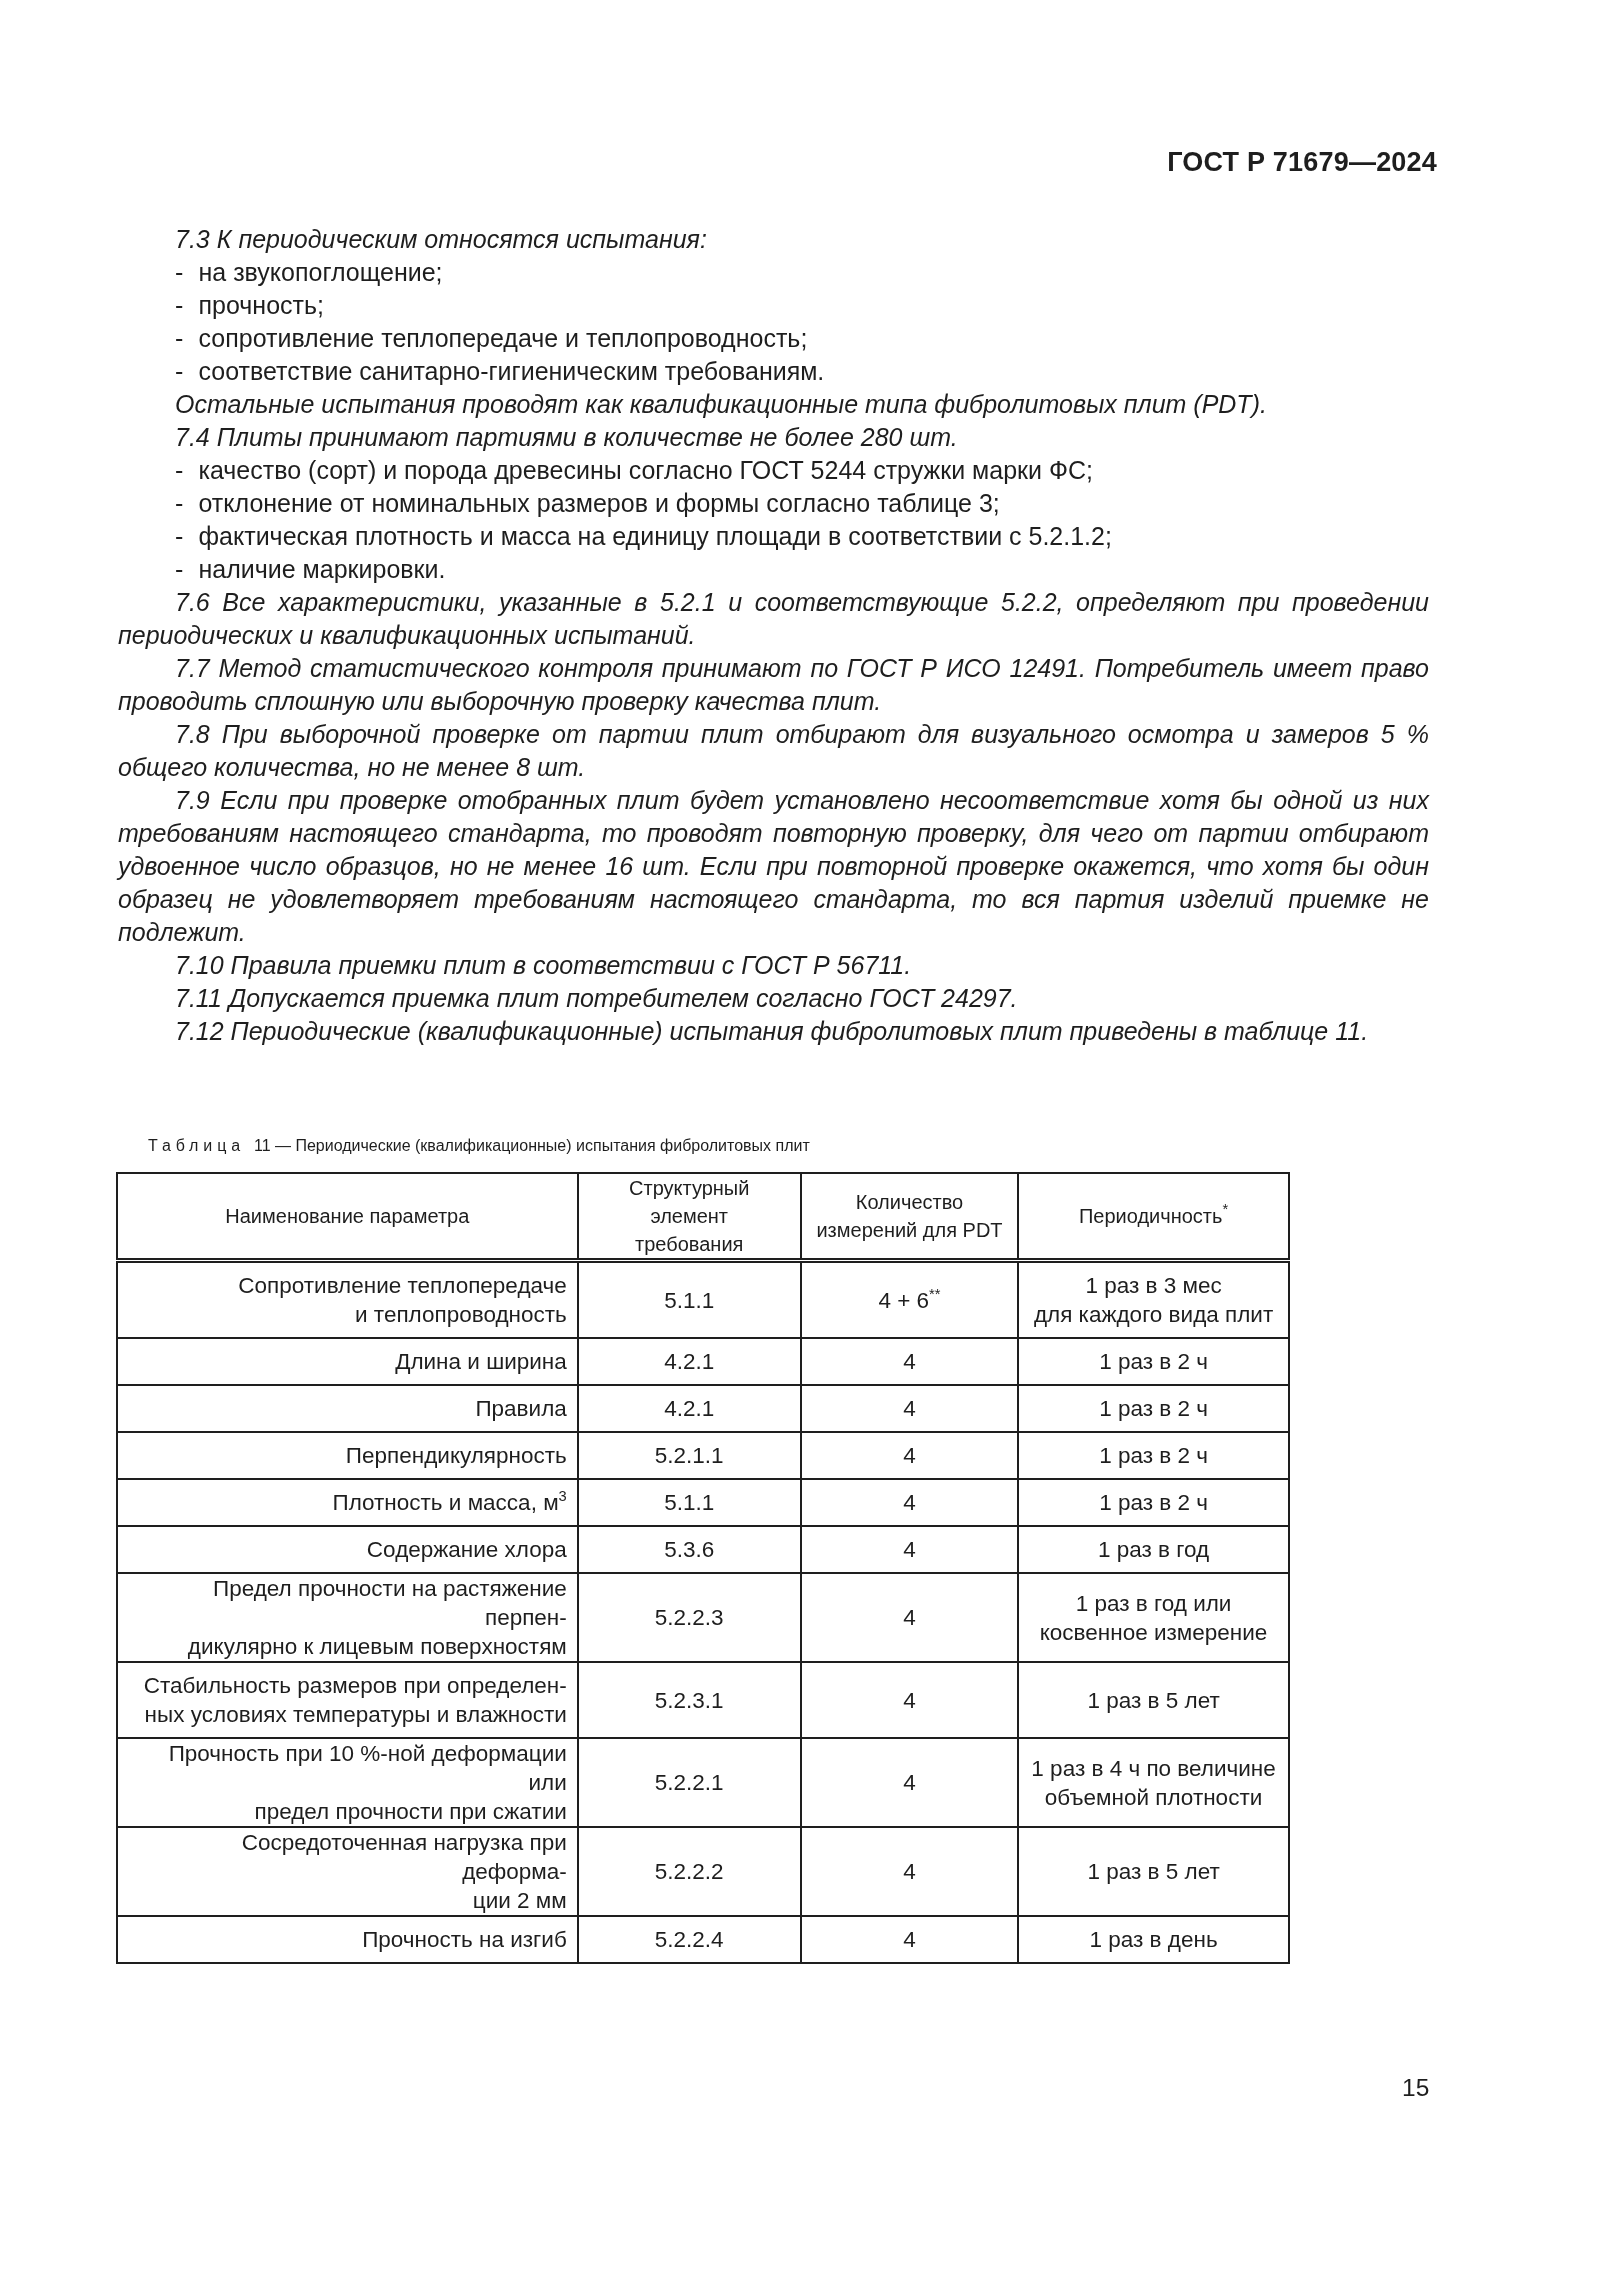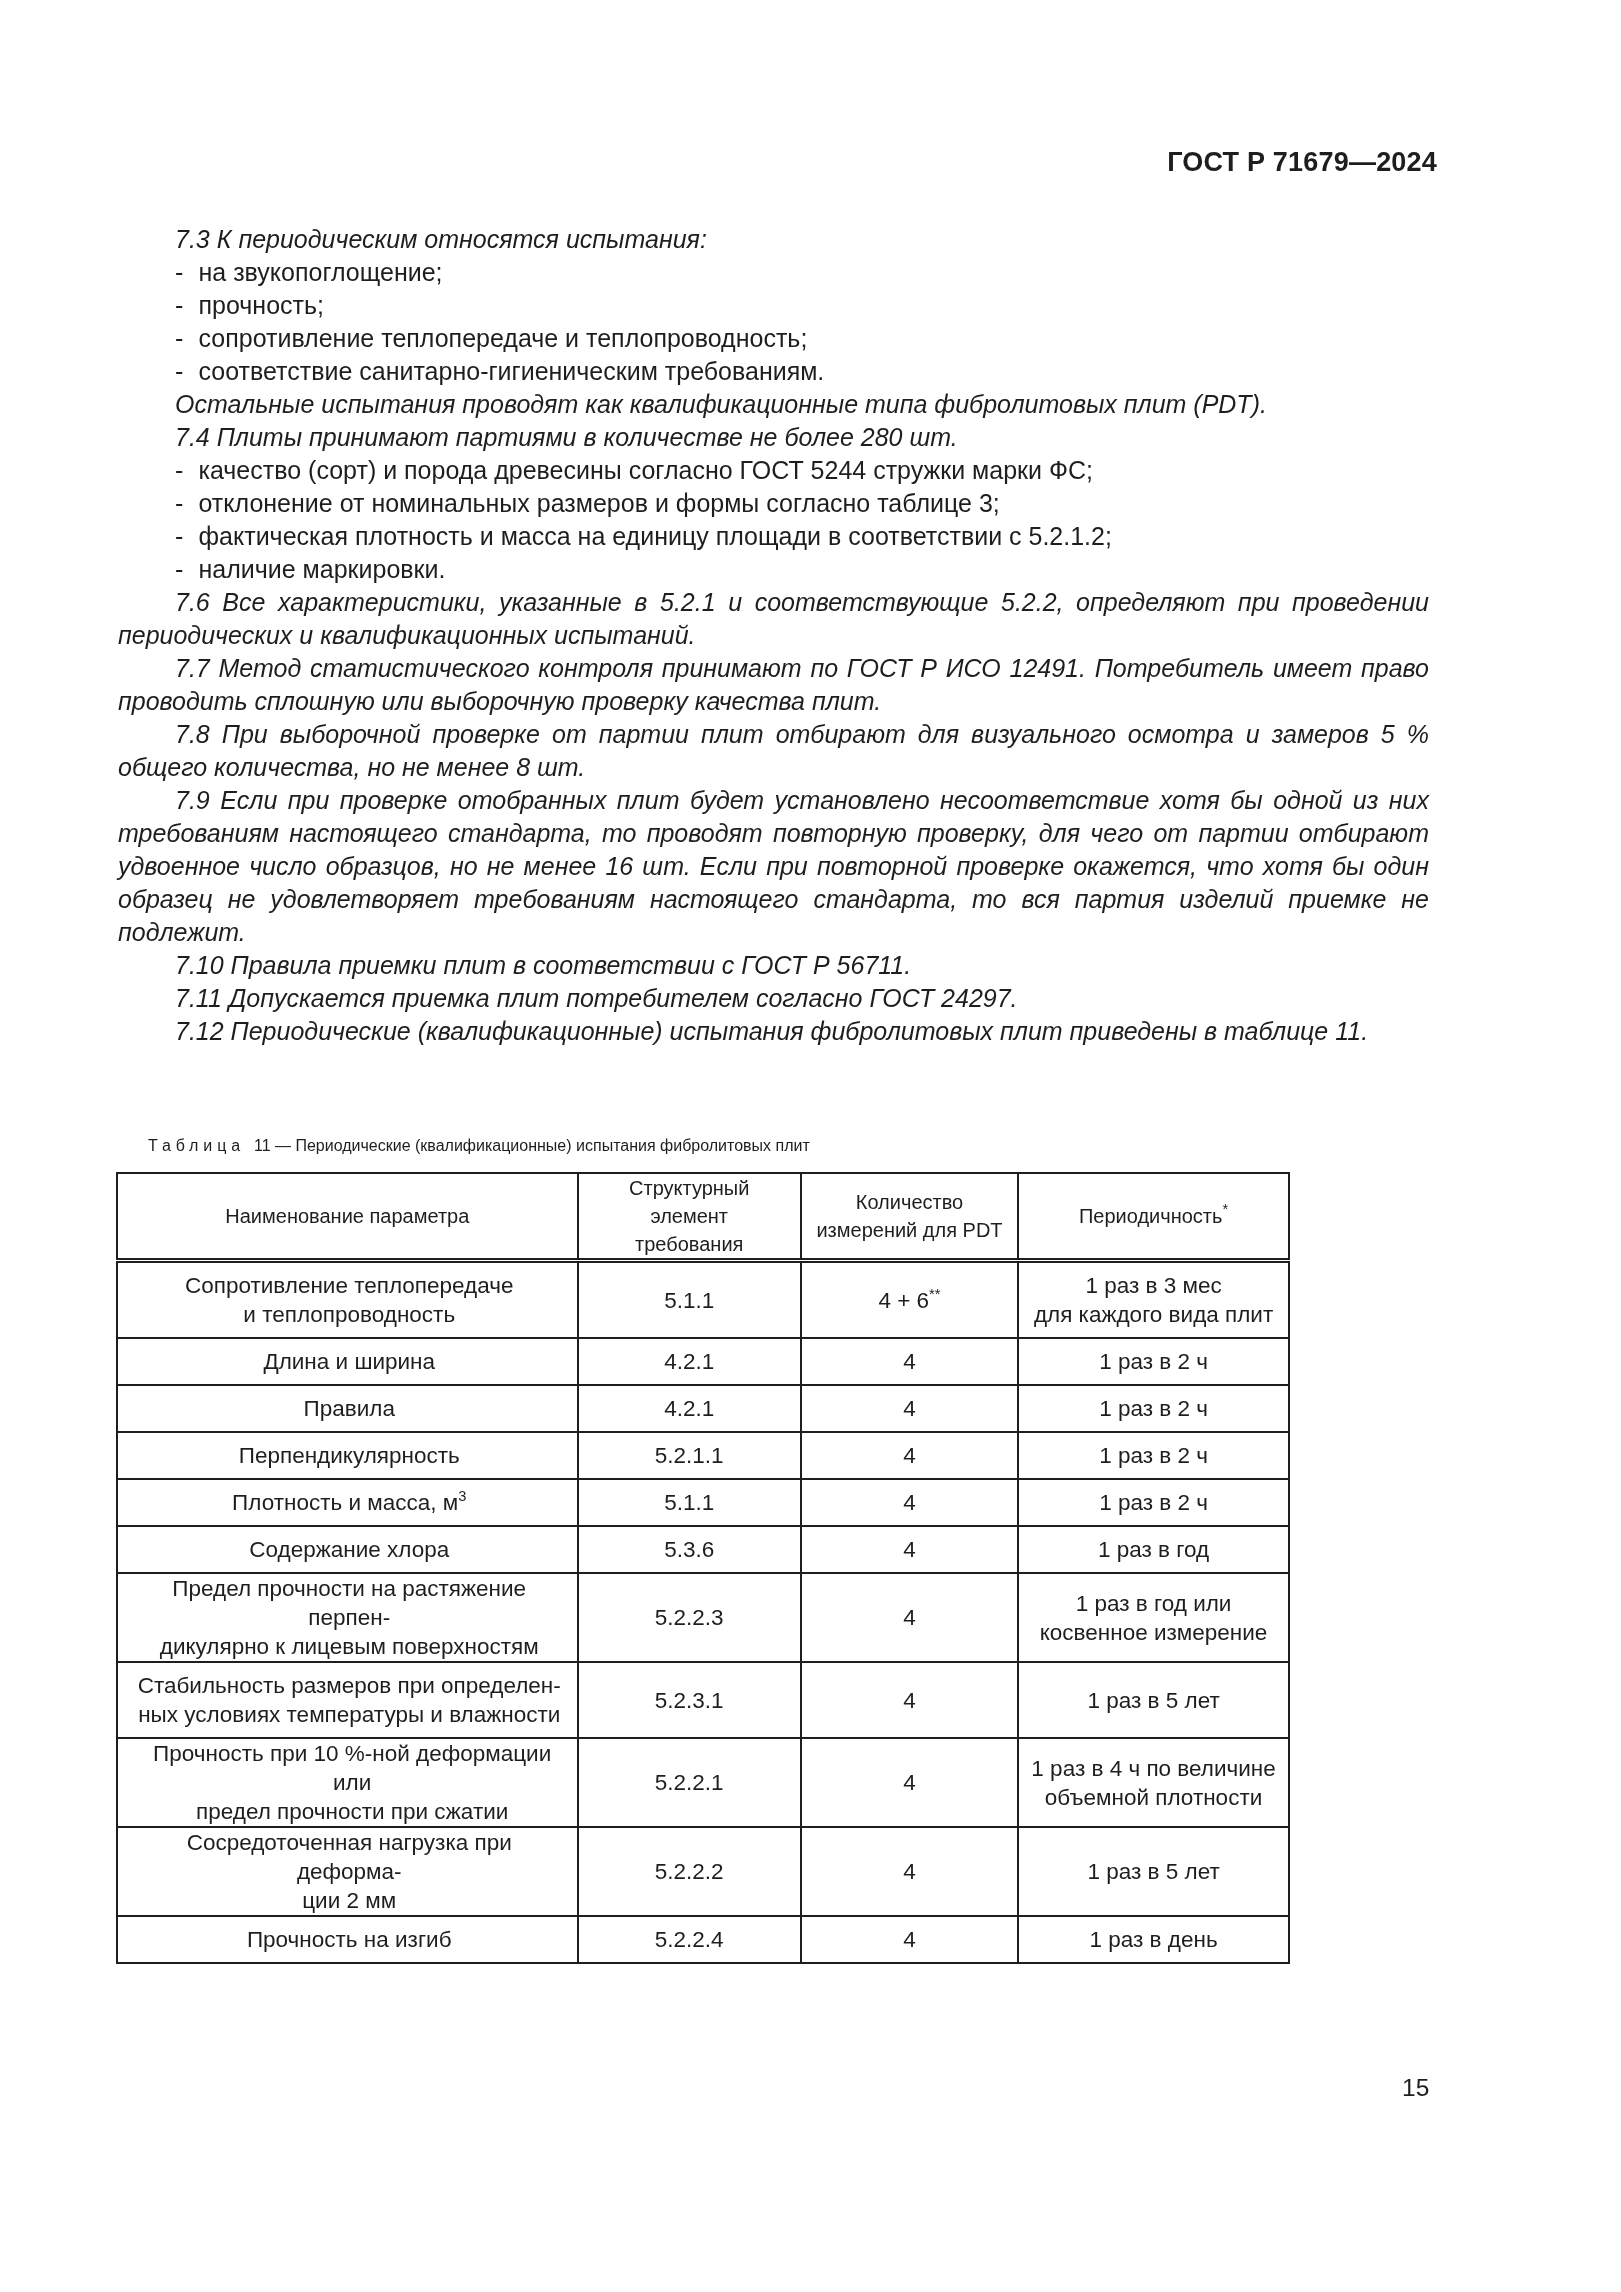--- a/index.html
+++ b/index.html
@@ -35,21 +35,21 @@
     border-top: 2.9px solid #1e1e1e;
     padding: 0 9.8px; vertical-align: middle;
     line-height: 29px;
   }
   table.t11 th {
     font-weight: normal; font-size: 20px; text-align: center; height: 76px;
     border-bottom: 5.9px double #1e1e1e; line-height: 28px;
   }
   table.t11 td { height: 45px; }
   table.t11 tr.two-line td { height: 74px; }
-  table.t11 td.name { text-align: center; padding-left: 13.7px; }
+  table.t11 td.name { text-align: right; padding-left: 13.7px; }
   table.t11 td.c { text-align: center; }
   col.c1 { width: 523px; } col.c2 { width: 247px; } col.c3 { width: 243px; } col.c4 { width: 300px; }
   sup { font-size: 14.7px; vertical-align: 8.8px; line-height: 0; }
   .page-number {
     position: absolute; top: 2074px; left: 1402px; font-size: 24.5px;
   }
 </style>
 </head>
 <body>
 

